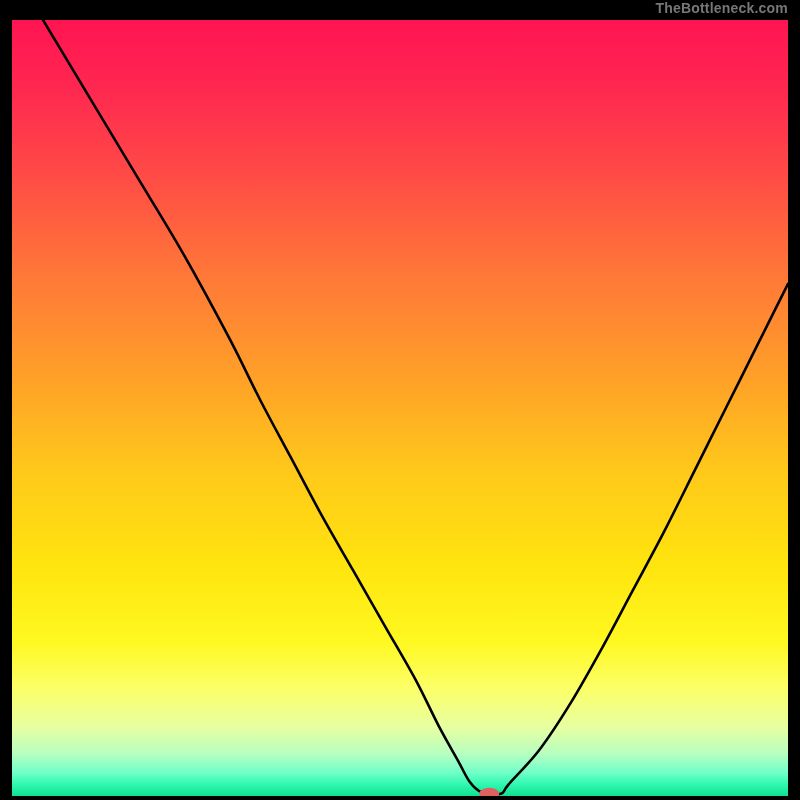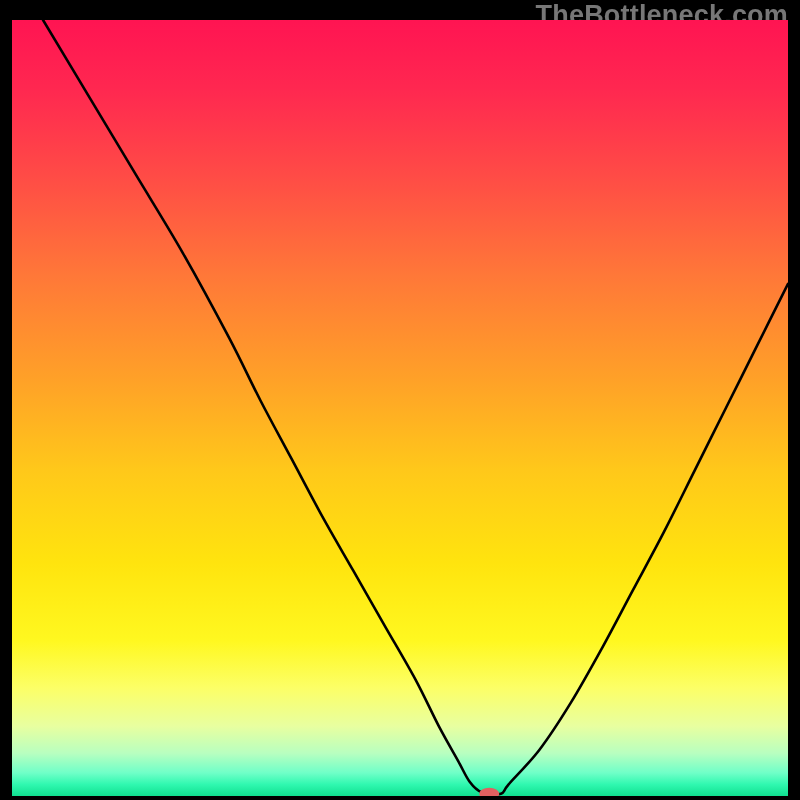--- a/index.html
+++ b/index.html
@@ -23,21 +23,21 @@
     left: 0;
     top: 0;
     width: 776px;
     height: 776px;
   }
   .watermark {
     position: absolute;
     top: 0px;
     right: 12px;
     font-family: Arial, Helvetica, sans-serif;
-    font-size: 27px;
+    font-size: 14px;
     font-weight: bold;
     color: #777;
     letter-spacing: 0.2px;
     user-select: none;
   }
   svg { display: block; }
 </style>
 </head>
 <body>
 

